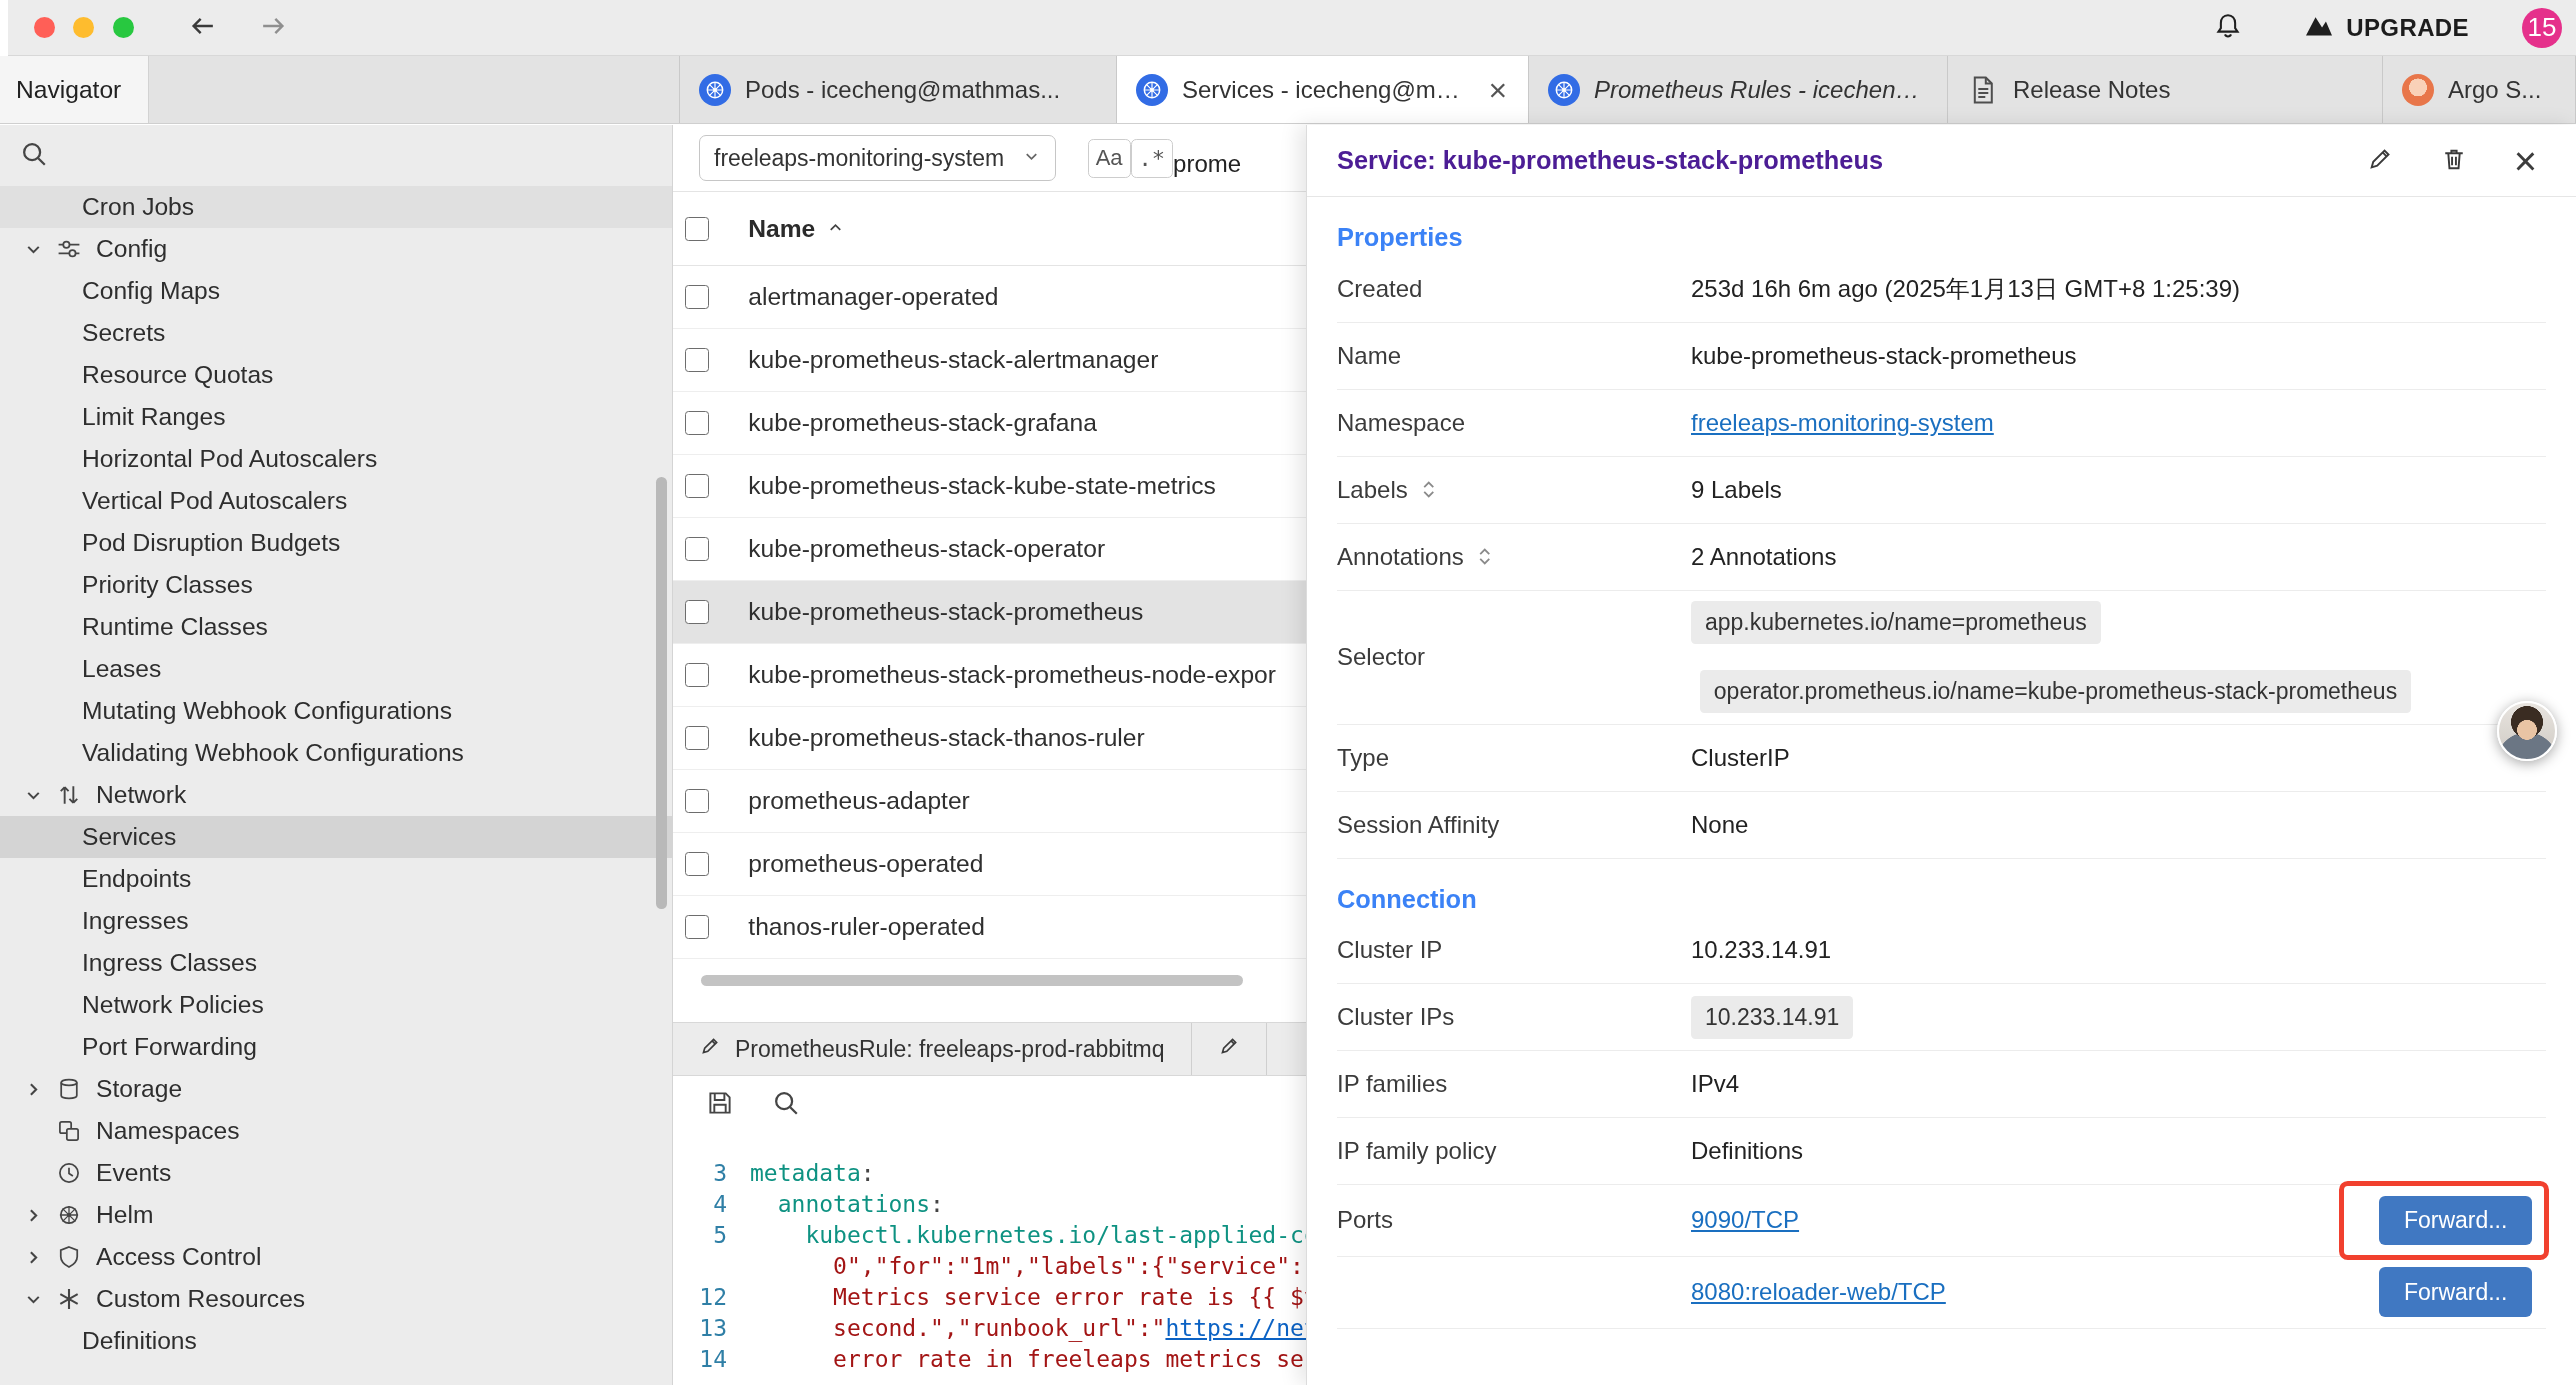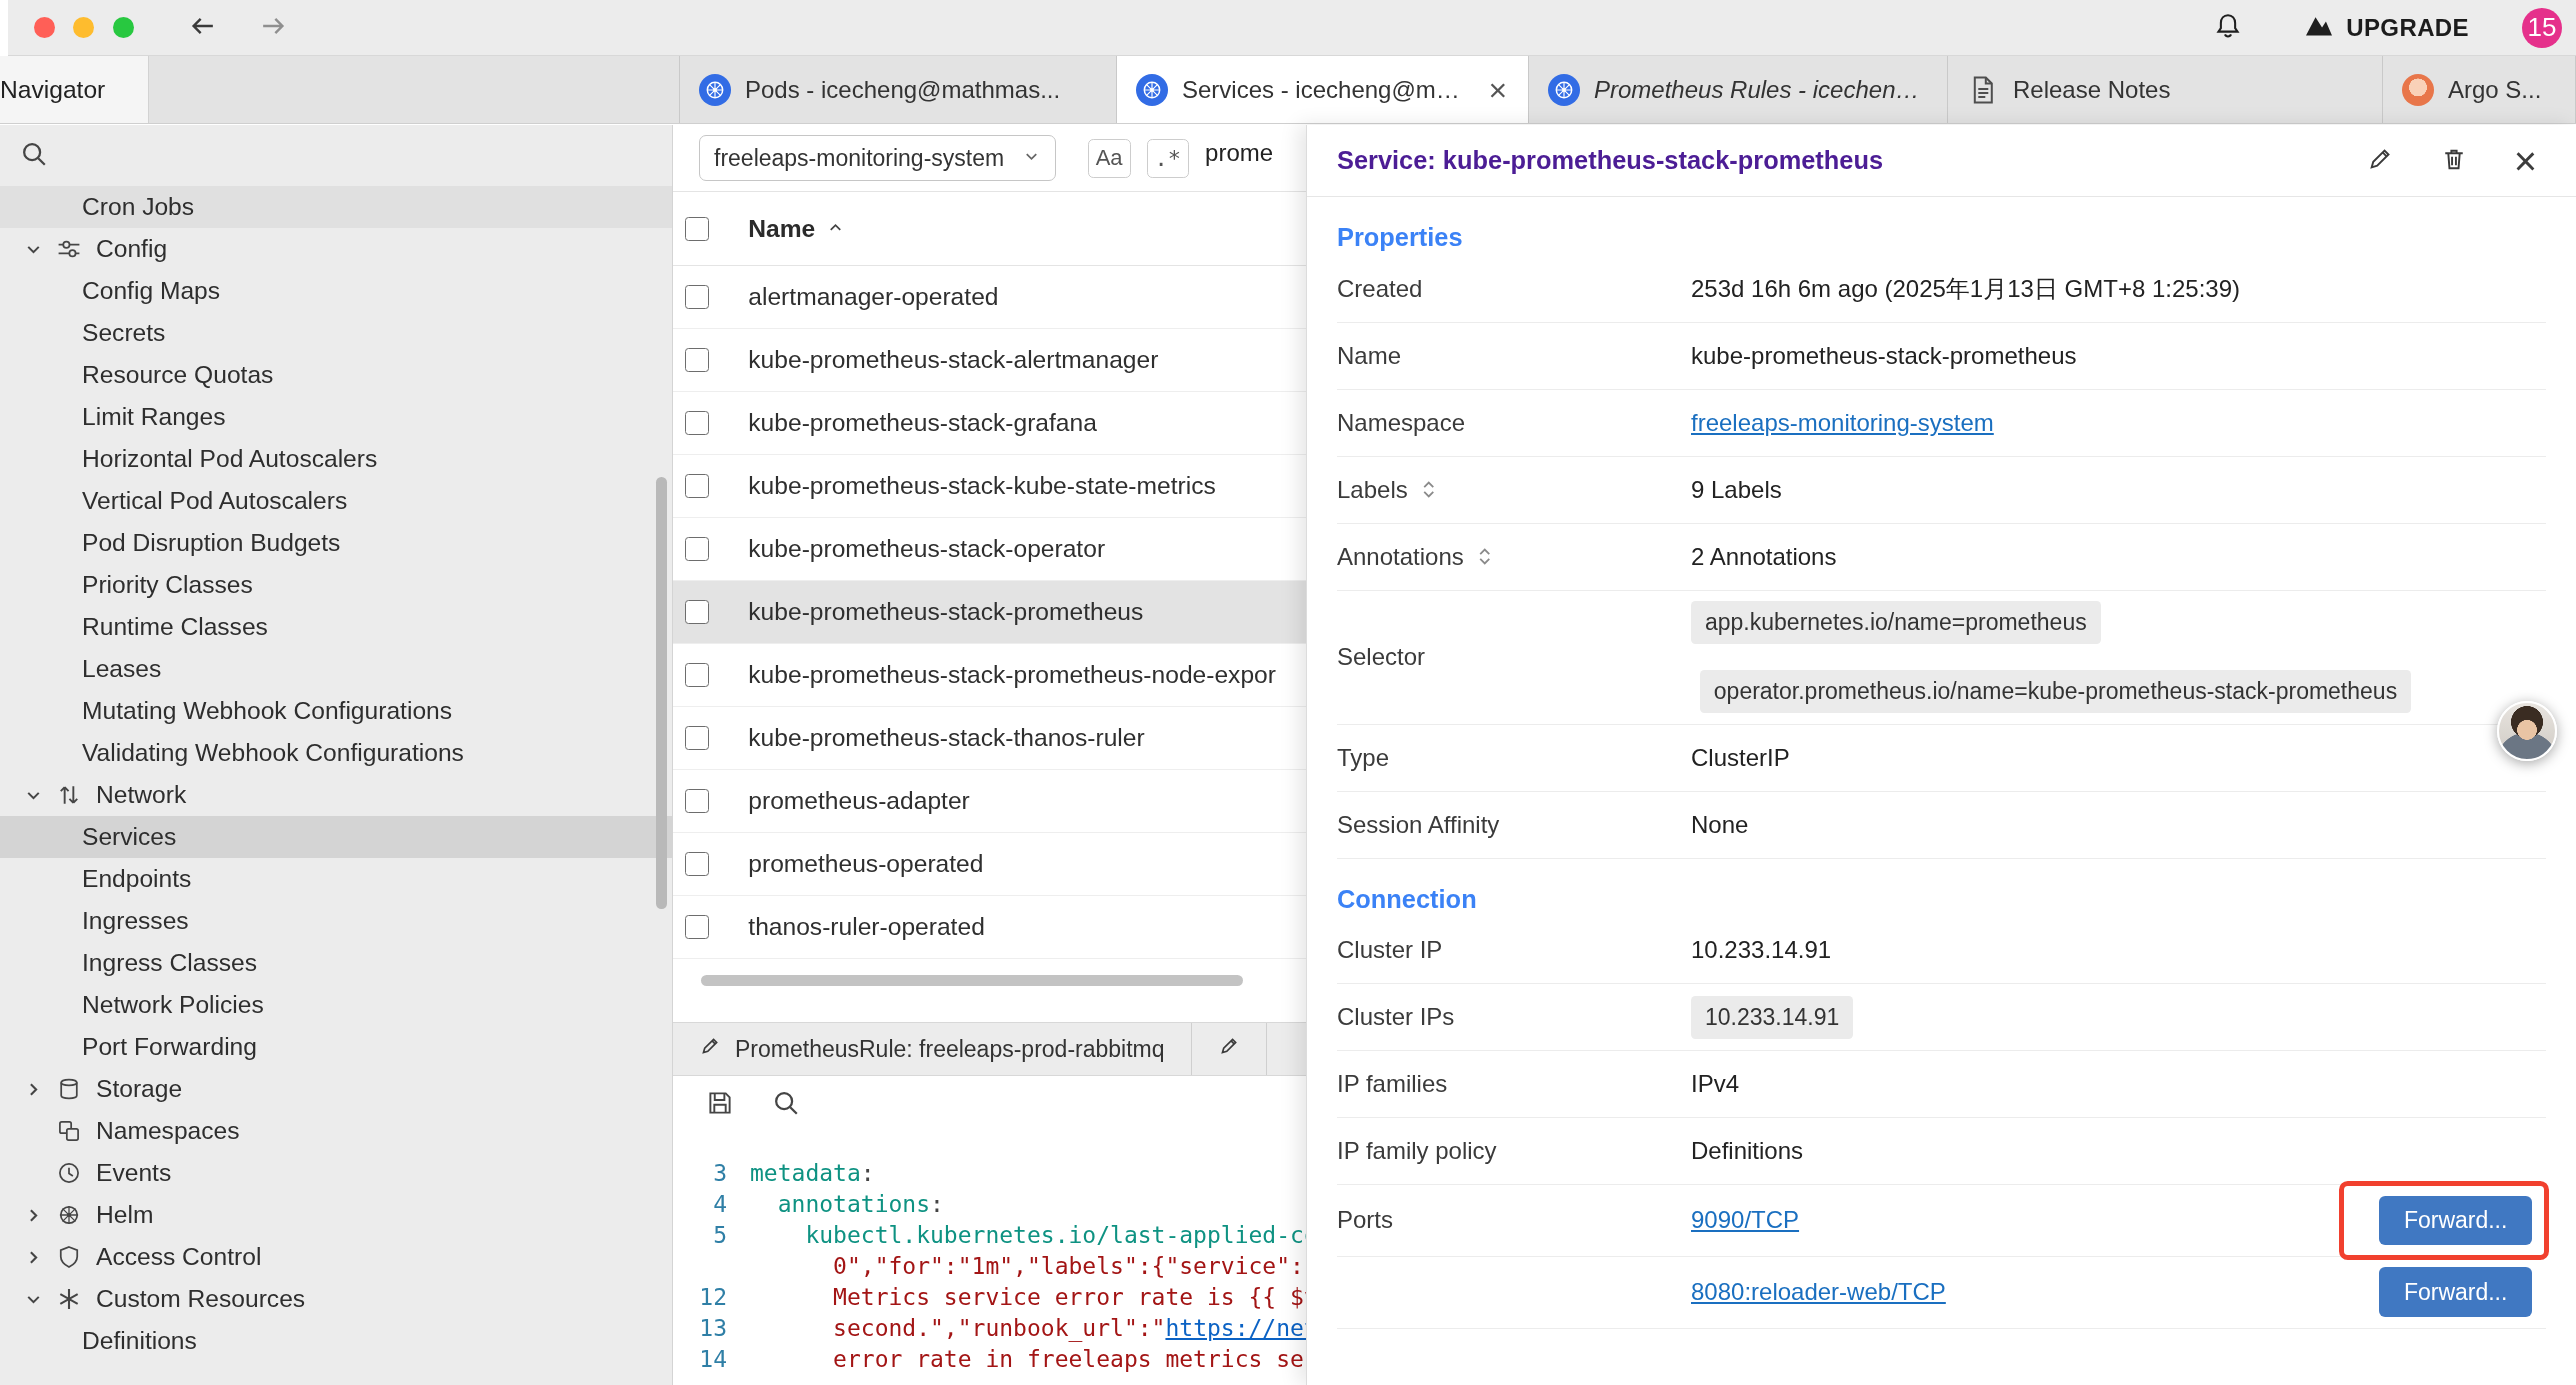--- a/index.html
+++ b/index.html
@@ -18,21 +18,21 @@
   .top-spacer{flex:1}
   .bell{margin-right:61px}
   .upgrade{display:flex;align-items:center;gap:12.3px;margin-right:53px;font-weight:bold;
            font-size:24px;letter-spacing:0.4px;color:#1c1c1c}
   .count-badge{width:40px;height:40px;border-radius:50%;background:#e5308b;color:#fff;
                font-size:26px;font-weight:normal;display:flex;align-items:center;justify-content:center;margin-right:14px}
 
   
   .tabbar{position:absolute;top:56px;left:0;right:0;height:68px;background:#e3e3e3;
           border-bottom:0.9px solid #cfcfcf;display:flex}
-  .nav-tab{width:149px;background:#f5f5f5;display:flex;align-items:center;
+  .nav-tab{width:149px;background:#f5f5f5;display:flex;align-items:center;padding-left:16px;
            font-size:24.6px;color:#222;border-right:0.9px solid #d2d2d2;flex:none}
   .tab-filler{width:530px;flex:none}
   .tab-strip{display:flex;flex:1;overflow:hidden}
   .tab{display:flex;align-items:center;gap:14px;padding:0 19px;border-right:0.9px solid #c9c9c9;
        font-size:24px;color:#333;overflow:hidden;flex:none;background:#e3e3e3;cursor:pointer}
   .tab-strip .tab:first-child{border-left:0.9px solid #c9c9c9}
   .tab.active{background:#fff}
   .tab .lbl{white-space:nowrap;overflow:hidden;text-overflow:ellipsis;flex:1}
   .tab .lbl.italic{font-style:italic}
   .tab .close{font-size:32px;color:#555;line-height:1;padding:0 1.8px;flex:none}
@@ -56,21 +56,21 @@
   .titem .gicon{width:40px;flex:none;display:flex;align-items:center}
   .titem.selected{background:#d4d4d4}
   .titem.hover{background:#e0e0e0}
   .side-scrollbar{position:absolute;right:5.3px;top:352px;width:10.5px;height:432px;background:#b9b9b9;border-radius:5.3px}
 
   
   .main{position:absolute;left:673px;top:125px;right:0;bottom:0;background:#fff;overflow:hidden}
   .list-toolbar{height:67px;display:flex;align-items:center;gap:32px;padding-left:26px;border-bottom:0.9px solid #e4e4e4}
   .ns-select{min-width:347px;height:46px;border:0.9px solid #c6c6c6;border-radius:7px;display:flex;
              align-items:center;justify-content:space-between;gap:17.5px;padding:0 14px;font-size:23px;color:#333;cursor:pointer}
-  .search-wrap{display:flex;align-items:flex-start;gap:16px}
+  .search-wrap{display:flex;align-items:flex-end;}
   .chip{min-width:42px;height:39px;border:0.9px solid #cdcdcd;border-radius:5.3px;display:flex;
         align-items:center;justify-content:center;font-size:22px;color:#555;padding:0 7px}
   .chip.mono{font-family:"DejaVu Sans Mono",monospace}
   .search-text{font-size:24px;color:#222}
   .thead{height:74px;display:flex;align-items:center;border-bottom:0.9px solid #e4e4e4;font-weight:bold}
   .cb{width:24px;height:24px;border:1.8px solid #6d6d6d;border-radius:3.5px;margin-left:12.3px;flex:none;background:#fff;cursor:pointer}
   .cname{margin-left:39px;font-size:24.6px;display:flex;align-items:center;gap:10.5px}
   .trow{height:63px;display:flex;align-items:center;border-bottom:0.9px solid #eeeeee;font-size:24.6px;color:#2f2f2f;cursor:pointer}
   .trow .nm{margin-left:39px;white-space:nowrap}
   .trow.sel{background:#e3e3e3}

